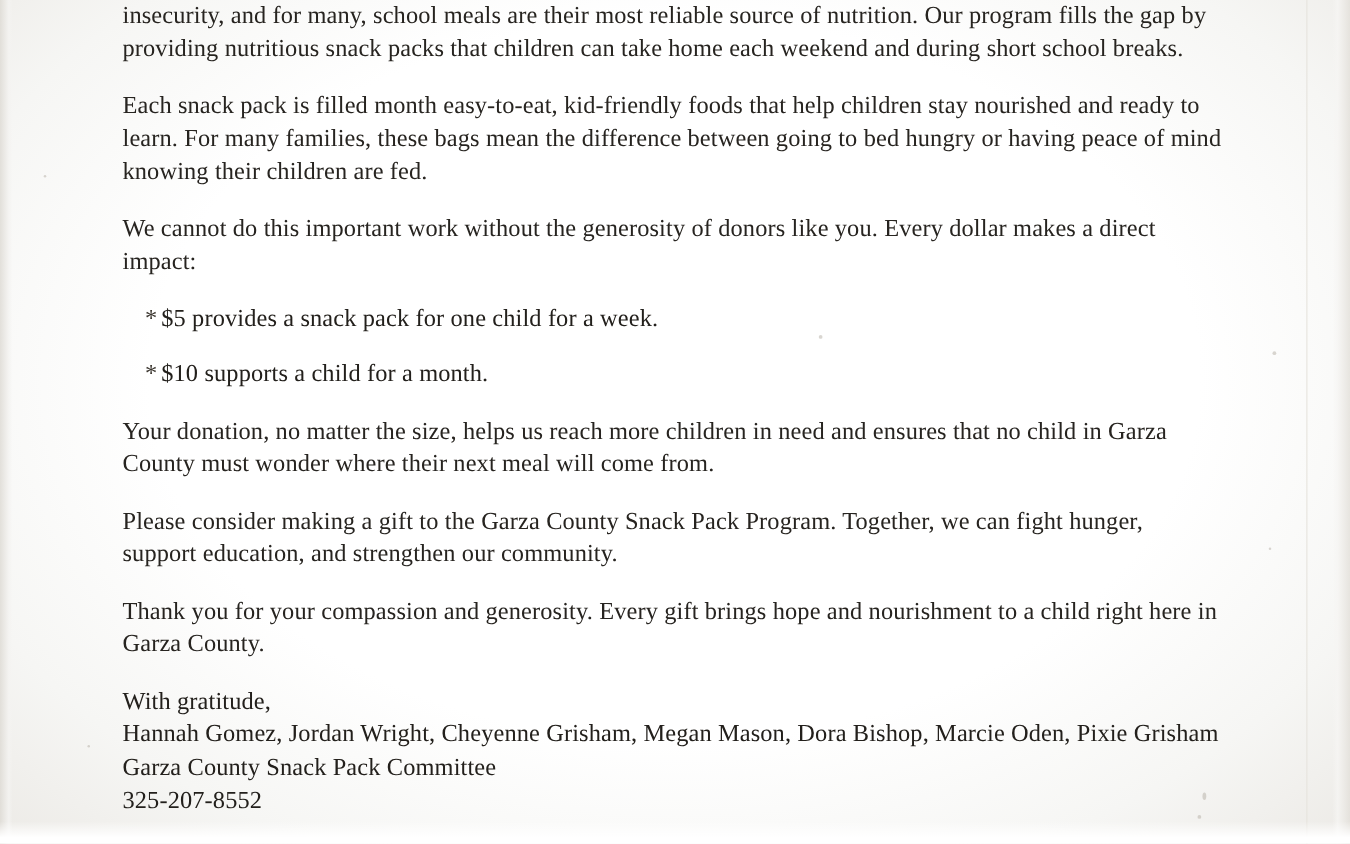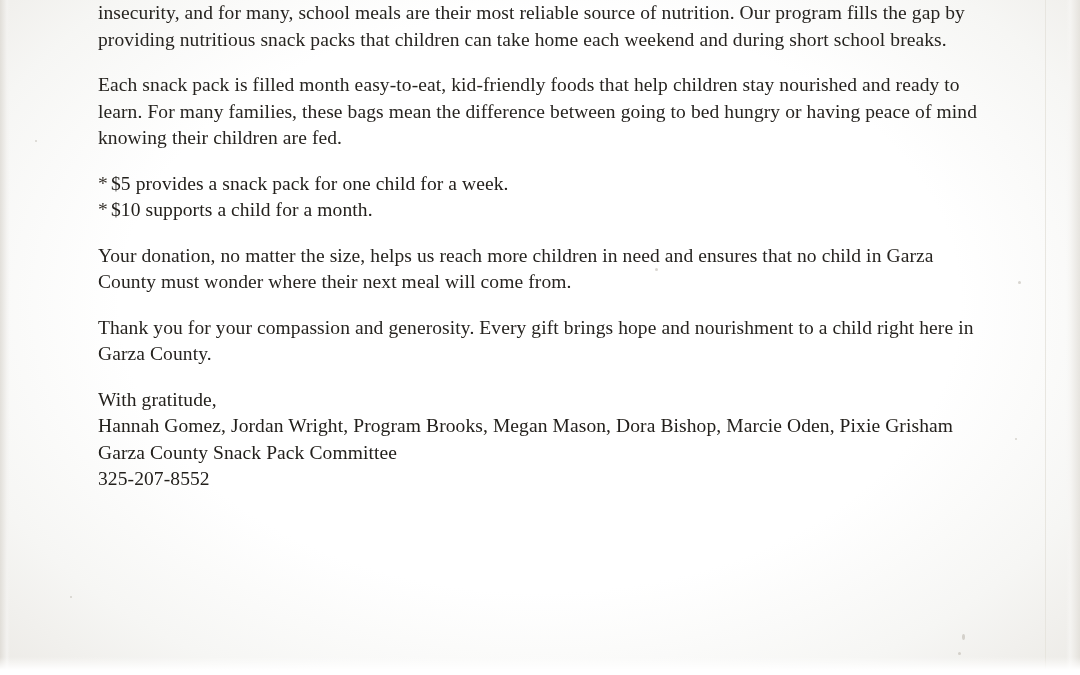--- a/index.html
+++ b/index.html
@@ -83,21 +83,21 @@
   p.first {
     margin-top: 0;
   }
 
   .bullets {
     margin: 0 0 19px 0;
     padding: 0;
     list-style: none;
   }
   .bullets li {
-    margin: 0;
+    margin: 18px;
     padding: 0;
     line-height: 26.5px;
     text-indent: 0;
   }
   .bullets .star {
     display: inline-block;
     width: 13px;
     color: #39342d;
   }
 
@@ -134,34 +134,36 @@
   <div class="speck" style="left:962px; top:634px; width:3px; height:6px;"></div>
   <div class="speck" style="left:958px; top:652px; width:3px; height:3px;"></div>
   <div class="speck" style="left:35px; top:140px; width:2px; height:2px;"></div>
 
   <div class="content">
 
     <p class="para first">insecurity, and for many, school meals are their most reliable source of nutrition. Our program fills the gap by providing nutritious snack packs that children can take home each weekend and during short school breaks.</p>
 
     <p class="para">Each snack pack is filled month easy-to-eat, kid-friendly foods that help children stay nourished and ready to learn. For many families, these bags mean the difference between going to bed hungry or having peace of mind knowing their children are fed.</p>
 
+    <p class="para">We cannot do this important work without the generosity of donors like you. Every dollar makes a direct impact:</p>
 
     <ul class="bullets">
       <li><span class="star">*</span><span>$5 provides a snack pack for one child for a week.</span></li>
       <li><span class="star">*</span><span>$10 supports a child for a month.</span></li>
     </ul>
 
     <p class="para">Your donation, no matter the size, helps us reach more children in need and ensures that no child in Garza County must wonder where their next meal will come from.</p>
 
+    <p class="para">Please consider making a gift to the Garza County Snack Pack Program. Together, we can fight hunger, support education, and strengthen our community.</p>
 
     <p class="para">Thank you for your compassion and generosity. Every gift brings hope and nourishment to a child right here in Garza County.</p>
 
     <div class="signature">
       <div>With gratitude,</div>
-      <div>Hannah Gomez, Jordan Wright, Program Brooks, Megan Mason, Dora Bishop, Marcie Oden, Pixie Grisham</div>
+      <div>Hannah Gomez, Jordan Wright, Cheyenne Grisham, Megan Mason, Dora Bishop, Marcie Oden, Pixie Grisham</div>
       <div>Garza County Snack Pack Committee</div>
       <div>325-207-8552</div>
       <div style="opacity:0.35; clip-path: inset(0 0 70% 0); height:10px; overflow:hidden;">email</div>
     </div>
 
   </div>
 
   <div class="bottom-cut"></div>
 </div>
 

